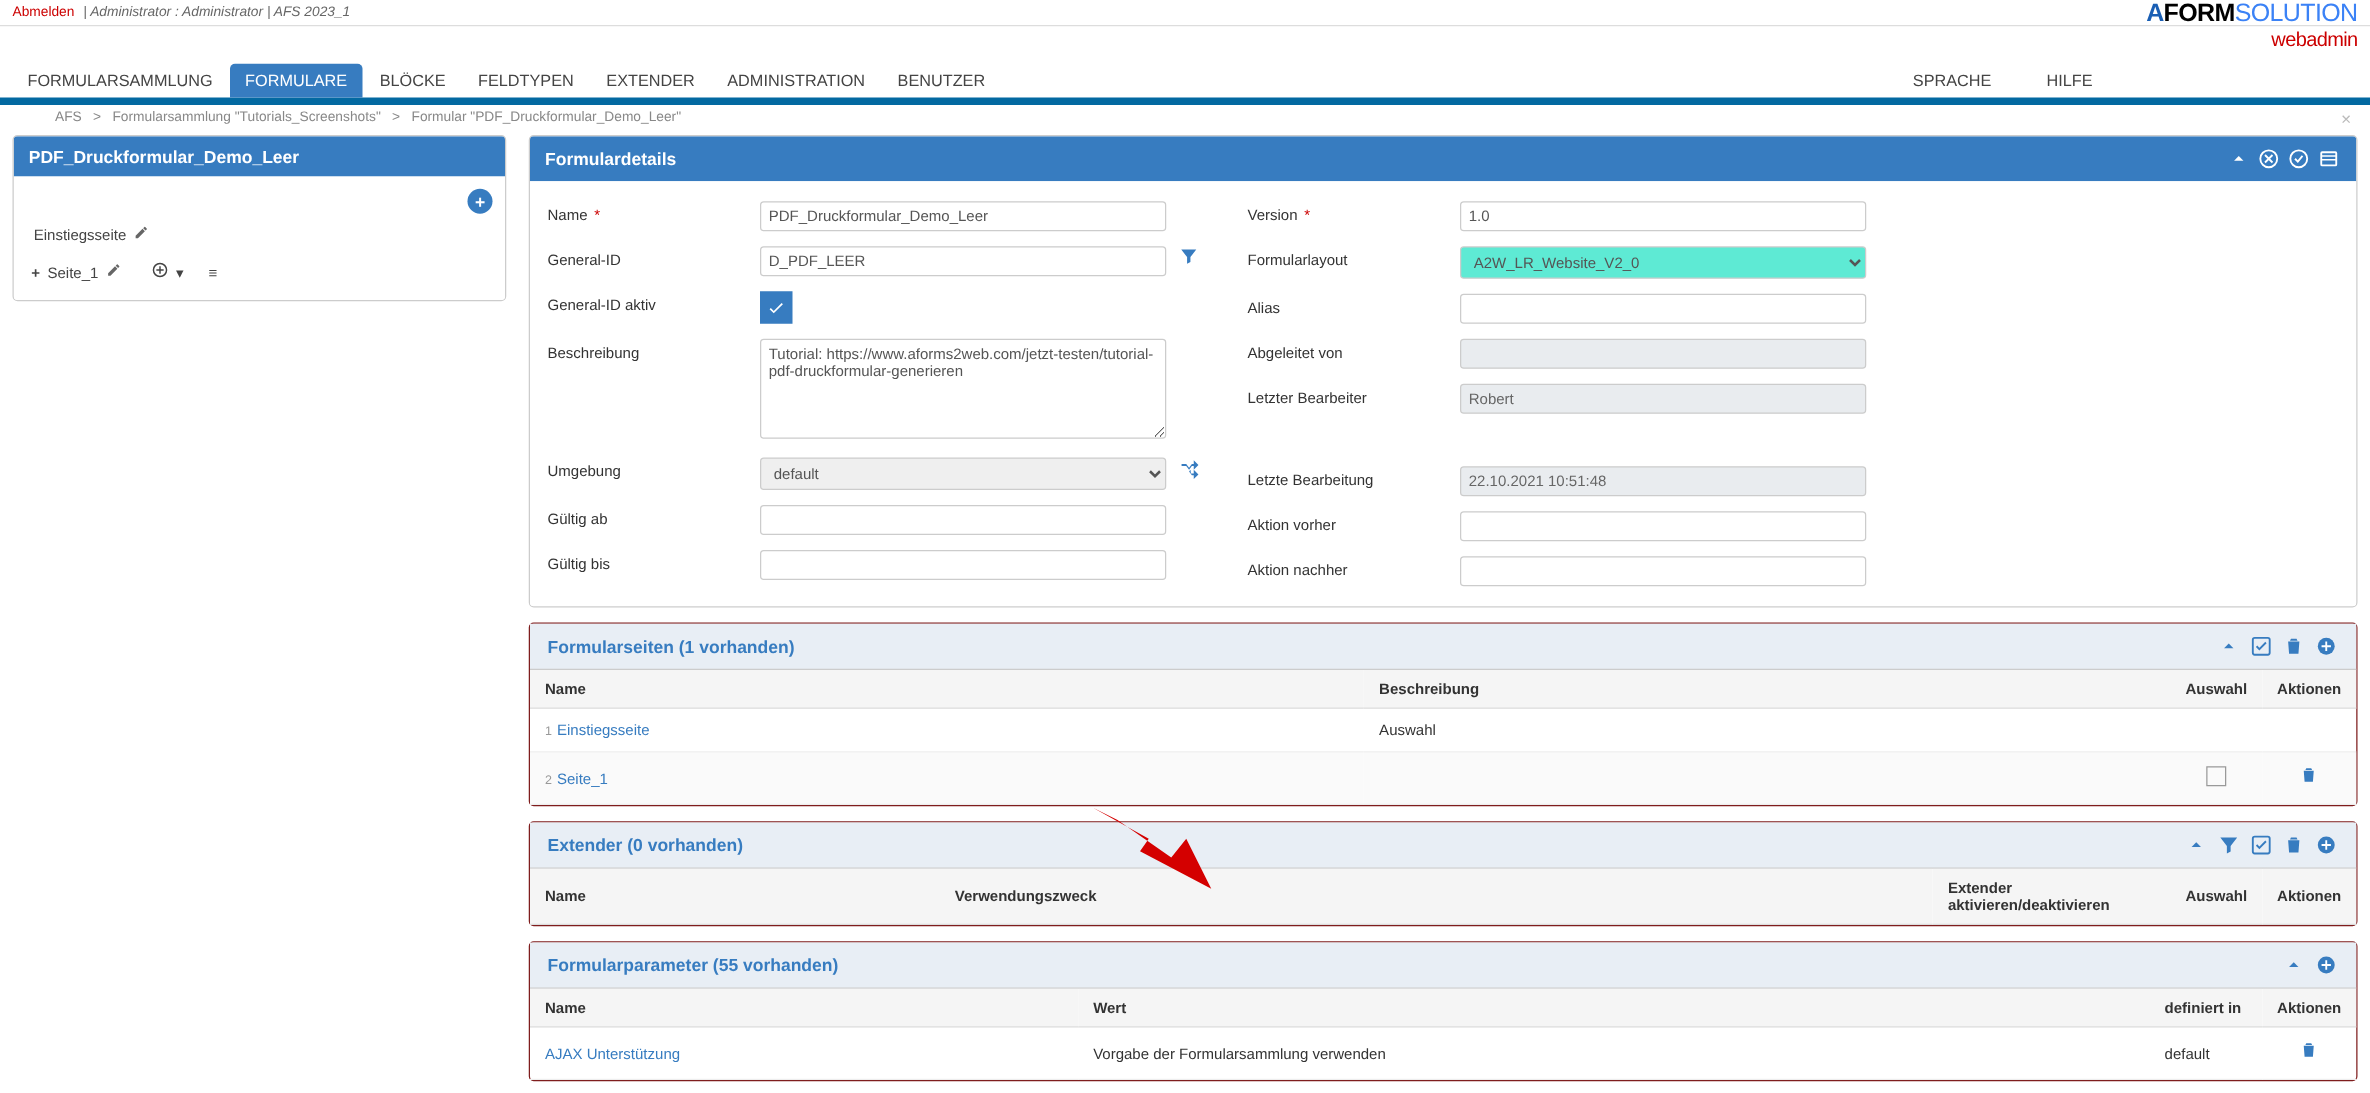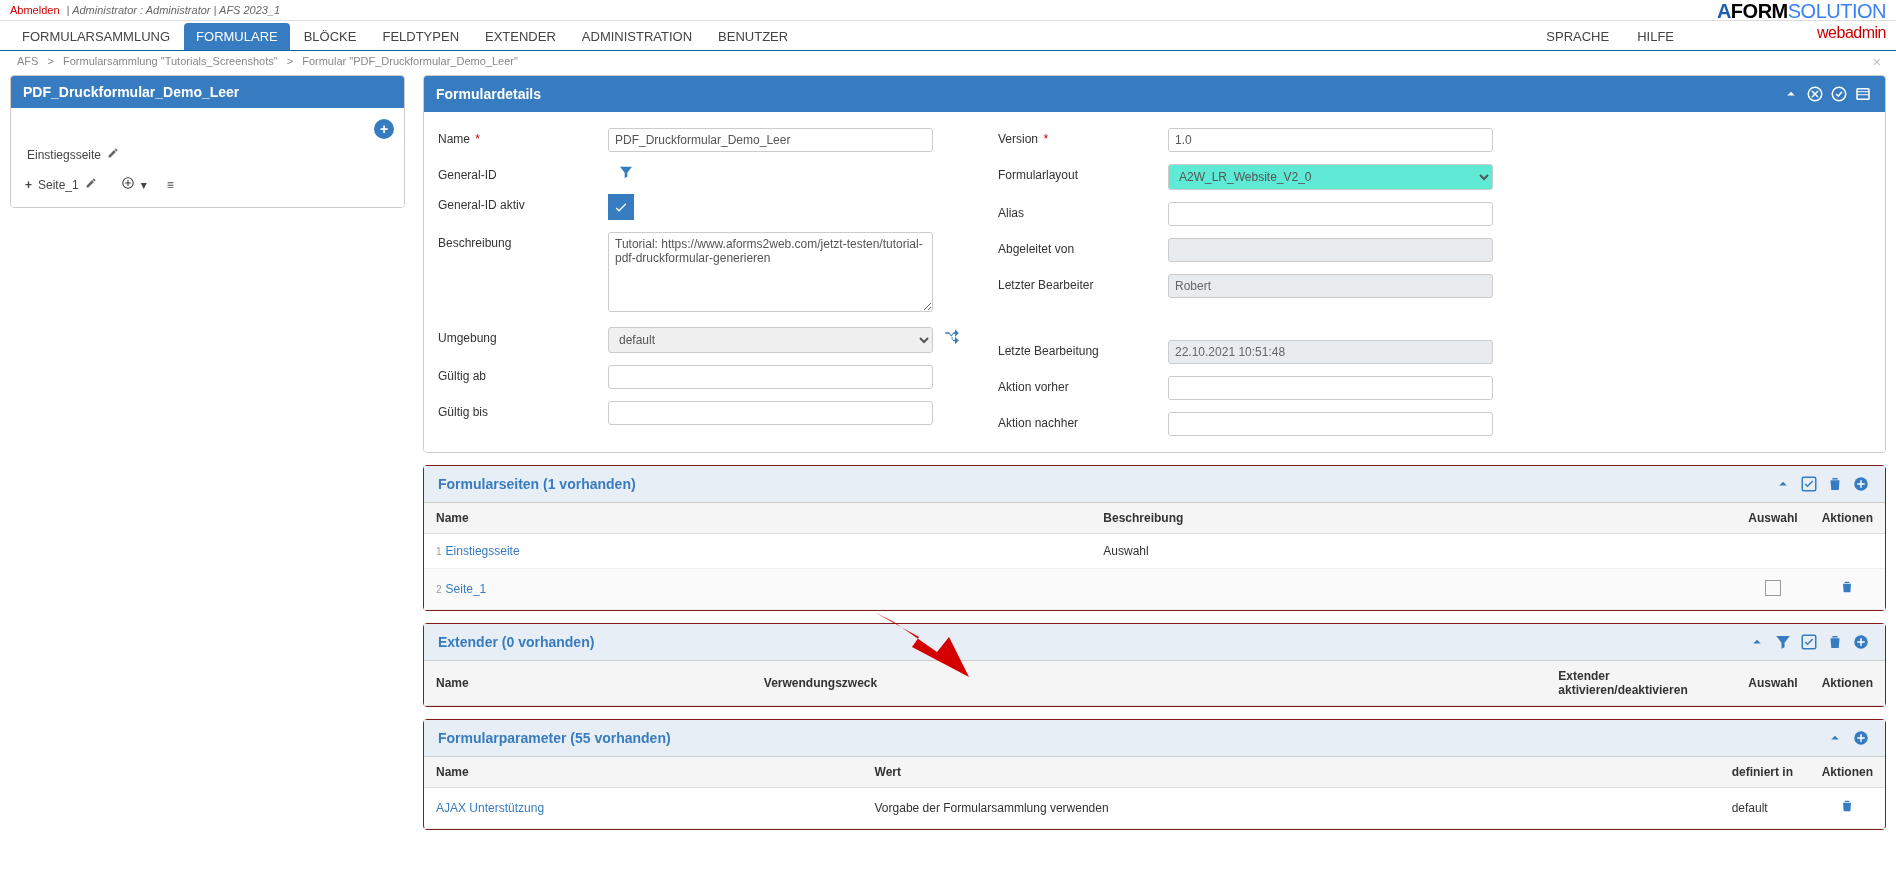--- a/index.html
+++ b/index.html
@@ -11,27 +11,27 @@
   .user-bar span { color: #666; font-style: italic; }
 
   
   .logo-wrap { position: absolute; top: 0; right: 10px; font-size: 20px; letter-spacing: -0.5px; font-weight: 300; line-height: 22px; }
   .logo-a { color: #1a5fb4; font-weight: 600; }
   .logo-form { color: #000000; font-weight: 600; }
   .logo-sol { color: #3b82f6; }
   .logo-sub { font-size: 16px; color: #c00; text-align: right; }
 
   
-  .top-nav { padding: 2px 10px 0 10px; border-bottom: 1px solid #0369a1; display: flex; align-items: flex-end; gap: 2px; }
-  .top-nav-right { margin-left: auto; display: flex; gap: 4px; margin-right: 200px; }
+  .top-nav { padding: 2px 10px 0 10px; border-bottom: 6px solid #0369a1; display: flex; align-items: flex-end; gap: 2px; }
+  .top-nav-right { margin-left: auto; display: flex; gap: 20px; margin-right: 200px; margin-top: 28px; }
   .tab-btn { background: none; border: none; border-radius: 4px 4px 0 0; padding: 6px 12px; font-size: 13px; color: #444; cursor: pointer; }
   .tab-btn.active { background: #377cc0; color: #fff; }
 
   
-  .breadcrumb { padding: 4px 14px; font-size: 11px; color: #888; position: relative; }
+  .breadcrumb { padding: 4px 14px; font-size: 11px; color: #888; position: relative; margin-left: 27px; }
   .breadcrumb span { margin: 0 3px; }
   .breadcrumb-close { position: absolute; right: 12px; top: 3px; color: #bbb; cursor:pointer; font-size:14px; }
 
   
   .main-wrap { display: flex; align-items: flex-start; padding: 4px 10px; gap: 18px; }
   .left-col { width: 395px; flex: 0 0 395px; }
   .right-col { flex: 1; }
 
   
   .panel { border: 1px solid #ccc; border-radius: 4px; margin-bottom: 12px; overflow: hidden; }
@@ -205,20 +205,21 @@
       <div class="panel-body">
         <div style="display:flex;">
 
           <div class="col-left">
             <div class="form-row">
               <div class="flabel"><span>Name</span> <span class="req">*</span></div>
               <div class="finput"><input type="text" value="PDF_Druckformular_Demo_Leer" style=""></div>
             </div>
             <div class="form-row">
               <div class="flabel">General-ID</div>
+              <div class="finput"><input type="text" value="D_PDF_LEER" style=""></div>
               <span class="after-icon">
                   <svg viewBox="0 0 24 24" width="16" height="16" fill="#377cc0">
                     <path d="M3 4h18l-7 9v6l-4 2v-8z"></path>
                   </svg>
                 </span>
             </div>
             <div class="form-row">
               <div class="flabel">General-ID aktiv</div>
               <div><span class="check-box">
                     <svg viewBox="0 0 24 24">

